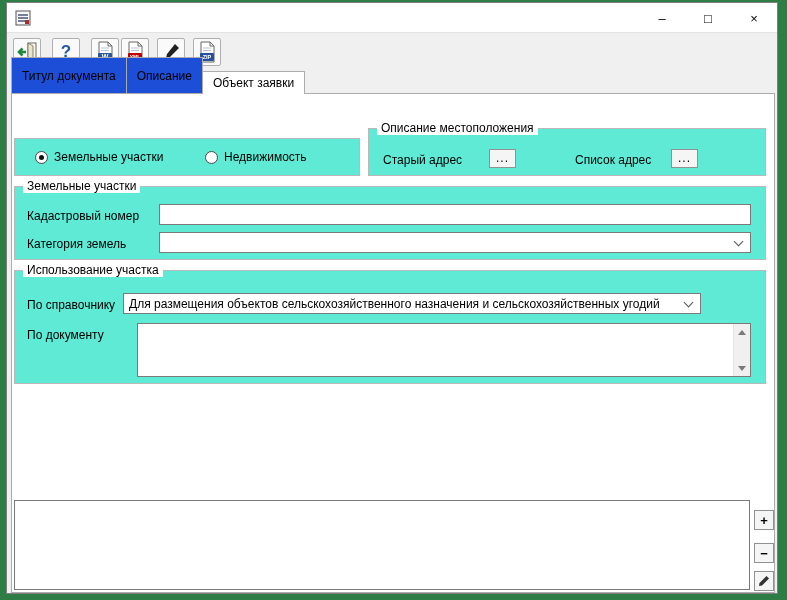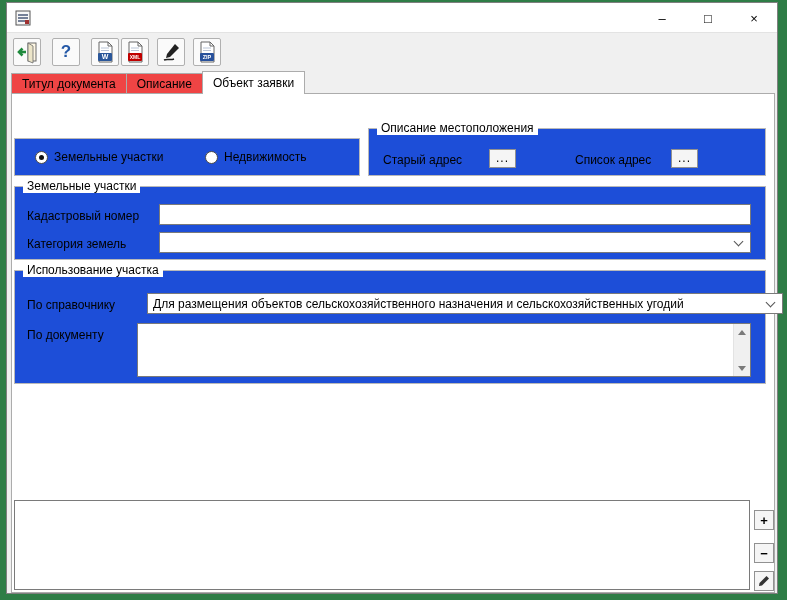--- a/index.html
+++ b/index.html
@@ -21,29 +21,29 @@
         font-size:13px; color:#000; }
 
   
   .toolbar { position:absolute; left:0; top:30px; width:100%; height:38px; background:#f0f0f0; }
   .tbtn { position:absolute; top:5px; width:28px; height:28px; background:#fafafa;
           border:1px solid #b0b0b0; border-radius:2px; display:flex; align-items:center; justify-content:center; }
   .help-glyph { font-size:17px; font-weight:bold; color:#2458a6; }
 
   
   .tabbar { position:absolute; left:4px; top:68px; height:22px; display:flex; align-items:flex-end; z-index:2; }
-  .tab { height:20px; padding:0 10px; background:#ef4444; border:1px solid #acacac;
+  .tab { height:36px; padding:0 10px; background:#1d4ed8; border:1px solid #acacac;
          border-bottom:none; display:flex; align-items:center; margin-right:-1px; white-space:nowrap; }
   .tab.active { height:23px; background:#fff; margin-bottom:-1px; z-index:3; position:relative; }
 
   
   .panel { position:absolute; left:4px; top:90px; width:764px; height:500px;
            background:#ffffff; border:1px solid #acacac; z-index:1; }
 
-  .group { position:absolute; border:1px solid #b9b9b9; background:#1d4ed8; }
+  .group { position:absolute; border:1px solid #b9b9b9; background:#5eead4; }
   .legend { position:absolute; top:-8px; left:8px; background:#fff; padding:0 4px; white-space:nowrap; }
   .label { position:absolute; white-space:nowrap; }
 
   .radio-item { position:absolute; top:0; height:100%; display:flex; align-items:center; gap:6px; }
   .radio { width:13px; height:13px; border:1px solid #4a4a4a; border-radius:50%; background:#fff;
            position:relative; flex:none; }
   .radio.sel::after { content:""; position:absolute; left:3px; top:3px; width:5px; height:5px;
                       border-radius:50%; background:#111; }
 
   .browse { position:absolute; width:27px; height:19px; background:#f5f5f5; border:1px solid #919191;
@@ -184,21 +184,21 @@
         <input class="tinput" style="left: 144px; top: 17px; width: 592px;">
         <span class="label" style="left:12px; top:50px">Категория земель</span>
         <div class="combo" style="left:144px; top:45px; width:592px">
           <span class="chev"></span>
         </div>
       </div>
 
       <div class="group" style="left:2px; top:176px; width:752px; height:114px">
         <span class="legend">Использование участка</span>
         <span class="label" style="left:12px; top:27px">По справочнику</span>
-        <div class="combo" style="left:132px; top:22px; width:636px">
+        <div class="combo" style="left:108px; top:22px; width:578px">
           <span class="combo-value">Для размещения объектов сельскохозяйственного назначения и сельскохозяйственных угодий</span>
           <span class="chev"></span>
         </div>
         <span class="label" style="left:12px; top:57px">По документу</span>
         <div class="textarea" style="left:122px; top:52px; width:614px; height:54px">
           <div class="vsb">
             <div class="sb-btn up">
                 <span class="tri-up"></span>
               </div>
             <div class="sb-btn down">

